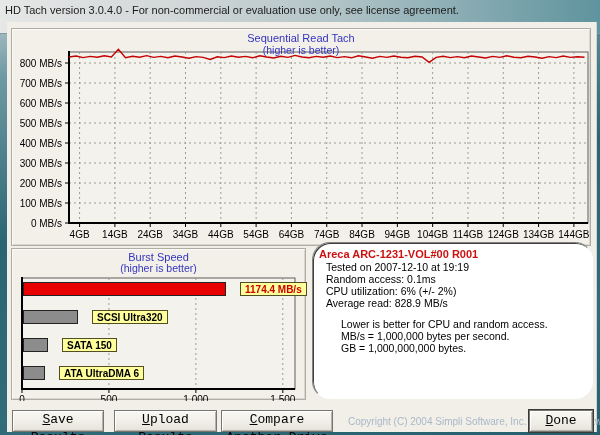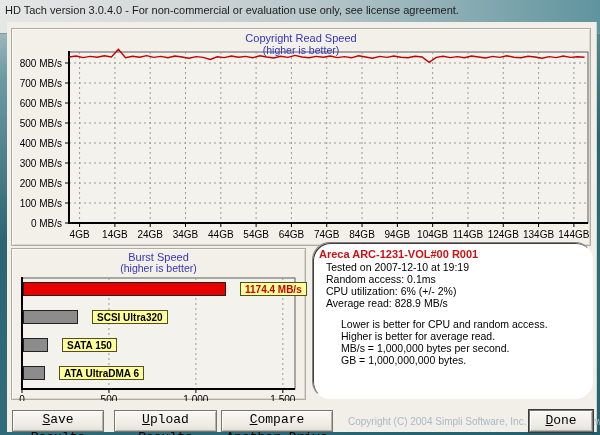--- a/index.html
+++ b/index.html
@@ -140,21 +140,21 @@
         <line x1="526.5714285714286" y1="23" x2="526.5714285714286" y2="194" stroke="#9b9b94" stroke-width="1" stroke-dasharray="2,3"></line>
         <line x1="526.5714285714286" y1="194" x2="526.5714285714286" y2="198" stroke="#000" stroke-width="1"></line>
         <text x="526.5714285714286" y="209" text-anchor="middle">134GB</text>
         <line x1="561.8775510204082" y1="23" x2="561.8775510204082" y2="194" stroke="#9b9b94" stroke-width="1" stroke-dasharray="2,3"></line>
         <line x1="561.8775510204082" y1="194" x2="561.8775510204082" y2="198" stroke="#000" stroke-width="1"></line>
         <text x="561.8775510204082" y="209" text-anchor="middle">144GB</text>
         <line x1="57" y1="22" x2="57" y2="195" stroke="#000" stroke-width="2"></line>
         <line x1="56" y1="194" x2="576" y2="194" stroke="#000" stroke-width="2"></line>
         <polyline points="57.0,28.0 64.1,27.0 71.1,28.6 78.2,27.4 85.2,28.2 92.3,26.8 99.4,28.0 106.4,20.4 113.5,28.8 120.6,27.2 127.6,28.2 134.7,26.6 141.7,28.4 148.8,27.4 155.9,28.8 162.9,27.0 170.0,28.0 177.0,29.2 184.1,27.6 191.2,28.4 198.2,30.4 205.3,27.8 212.3,28.6 219.4,27.0 226.5,28.2 233.5,27.4 240.6,28.8 247.7,26.8 254.7,28.0 261.8,29.0 268.8,27.2 275.9,28.4 283.0,26.4 290.0,28.0 297.1,28.8 304.1,27.4 311.2,28.2 318.3,27.0 325.3,28.6 332.4,27.6 339.4,28.8 346.5,26.8 353.6,28.0 360.6,29.2 367.7,27.4 374.8,28.4 381.8,27.0 388.9,28.2 395.9,28.8 403.0,27.2 410.1,28.0 417.1,33.4 424.2,28.4 431.2,27.2 438.3,28.6 445.4,27.6 452.4,28.8 459.5,27.0 466.6,28.0 473.6,29.0 480.7,27.4 487.7,28.4 494.8,26.8 501.9,28.2 508.9,28.8 516.0,27.2 523.0,28.0 530.1,29.2 537.2,27.6 544.2,28.6 551.3,27.0 558.3,28.4 565.4,27.8 572.5,28.2" fill="none" stroke="#c40000" stroke-width="1.4"></polyline>
       </svg>
-    <div class="chart-title">Copyright Read Speed</div>
+    <div class="chart-title">Sequential Read Tach</div>
     <div class="chart-subtitle">(higher is better)</div>
   </div>
 
   <div class="panel" style="left:4px;top:226px;width:295px;height:152px;">
     <div class="burst-plot">
       <svg width="293" height="152">
           <rect x="10" y="29" width="273" height="111" fill="#f4f2ec" stroke="#5c5c5c" stroke-width="1"></rect>
           <line x1="10" y1="140" x2="10" y2="144" stroke="#000" stroke-width="1"></line>
           <text x="10" y="153.5" text-anchor="middle">0</text>
           <line x1="96.94267515923566" y1="29" x2="96.94267515923566" y2="140" stroke="#9b9b94" stroke-width="1" stroke-dasharray="2,3"></line>
@@ -175,21 +175,20 @@
   </div>
 
   <div class="info-panel" style="left:305px;top:220px;width:281px;height:157px;border-radius:18px;">
     <div class="info-title">Areca ARC-1231-VOL#00 R001</div>
     <div class="info-detail">Tested on 2007-12-10 at 19:19</div>
     <div class="info-detail">Random access: 0.1ms</div>
     <div class="info-detail">CPU utilization: 6% (+/- 2%)</div>
     <div class="info-detail">Average read: 828.9 MB/s</div>
     <div class="info-notes">
       <div class="info-note">Lower is better for CPU and random access.</div>
-      <div class="info-note">Higher is better for average read.</div>
       <div class="info-note">MB/s = 1,000,000 bytes per second.</div>
       <div class="info-note">GB = 1,000,000,000 bytes.</div>
     </div>
   </div>
 
   <button class="btn" style="left:5px;top:388px;width:92px;"><u>S</u>ave Results</button>
   <button class="btn" style="left:107px;top:388px;width:103px;"><u>U</u>pload Results</button>
   <button class="btn" style="left:214px;top:388px;width:112px;"><u>C</u>ompare Another Drive</button>
   <div class="copyright">Copyright (C) 2004 Simpli Software, Inc. www.simplisoftware.com</div>
   <button class="btn btn-default" style="left:522px;top:388px;width:64px;"><u>D</u>one</button>

